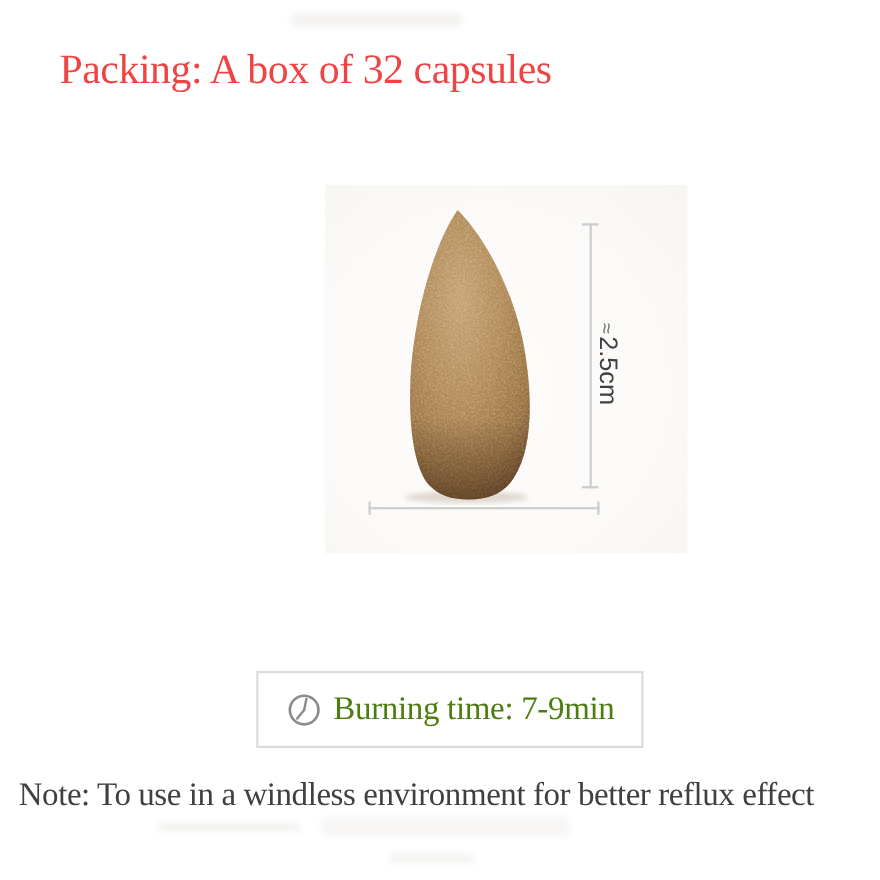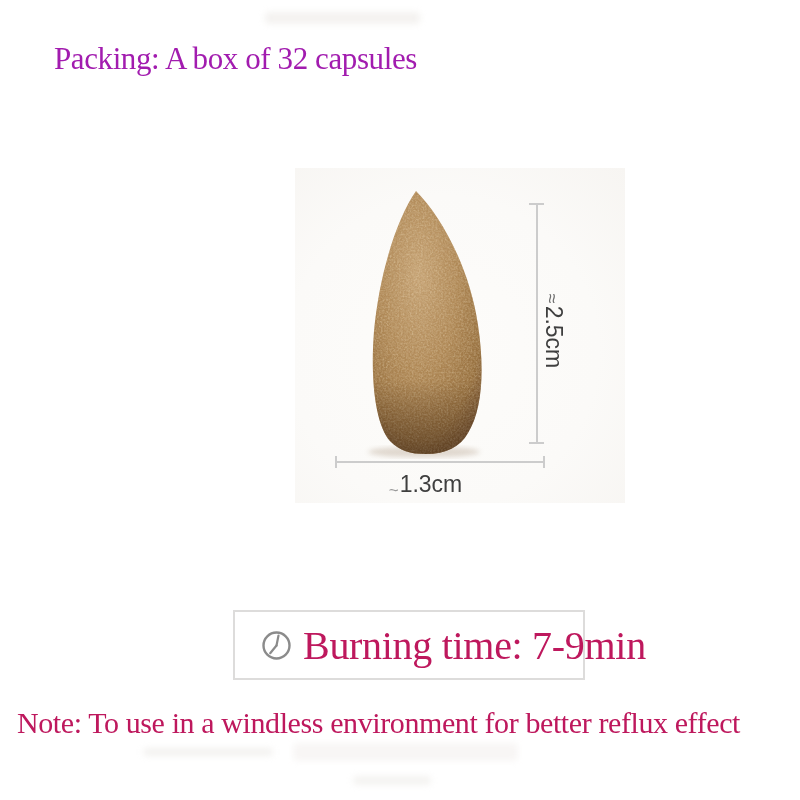--- a/index.html
+++ b/index.html
@@ -1,22 +1,22 @@
 <!DOCTYPE html>
 <html><head>
 <meta charset="utf-8">
 <style>
   html,body{margin:0;padding:0;background:#ffffff;}
   .canvas{
     position:relative;width:800px;height:800px;background:#ffffff;
     overflow:hidden;font-family:"Liberation Serif", serif;color:#141414;
   }
   
-  .spec-line{position:absolute;left:54px;font-size:31px;letter-spacing:-0.4px;
-    color:#a21caf;white-space:nowrap;}
+  .spec-line{position:absolute;left:54px;font-size:38px;letter-spacing:-0.4px;
+    color:#ef4444;white-space:nowrap;}
   .spec-packing{top:41px;}
   .spec-raw{top:106px;}
   
   .artifact{position:absolute;border-radius:4px;filter:blur(3px);}
   .a1{left:265px;top:12px;width:155px;height:12px;background:rgba(214,208,200,0.28);}
   .a2{left:143px;top:748px;width:130px;height:8px;background:rgba(216,211,205,0.30);}
   .a3{left:293px;top:743px;width:225px;height:18px;background:rgba(221,216,210,0.22);}
   .a4{left:353px;top:776px;width:78px;height:9px;background:rgba(220,215,209,0.30);}
   
   .top-fragment{position:absolute;left:509px;top:-9px;font-size:16px;color:#333;
@@ -39,25 +39,25 @@
     white-space:nowrap;}
   .height-label{position:absolute;left:553px;top:331px;transform:translate(-50%,-50%) rotate(90deg);}
   .height-label .approx{font-size:18px;color:#6f6f6f;margin-right:2px;}
   .width-label{position:absolute;left:358px;top:471px;width:135px;text-align:center;}
   .width-label .approx{font-size:17px;color:#9a9a9a;position:relative;top:4px;margin-right:1px;}
   
   .burn-box{position:absolute;left:233px;top:610px;width:352px;height:70px;
     border:2px solid #dddcdb;background:#ffffff;box-sizing:border-box;
     display:flex;align-items:center;}
   .burn-box .clock{margin-left:26px;flex:0 0 auto;}
-  .burn-box .burn-text{margin-left:11px;font-size:40px;letter-spacing:-0.3px;color:#be185d;
+  .burn-box .burn-text{margin-left:11px;font-size:30px;letter-spacing:-0.3px;color:#4d7c0f;
     white-space:nowrap;}
   
   .note-line{position:absolute;left:17px;top:706px;font-size:30px;letter-spacing:-0.4px;
-    color:#be185d;white-space:nowrap;}
+    color:#404040;white-space:nowrap;}
 </style>
 </head>
 <body>
 
 <div class="canvas">
 
   <div class="artifact a1"></div>
   <div class="artifact a2"></div>
   <div class="artifact a3"></div>
   <div class="artifact a4"></div>
@@ -115,23 +115,20 @@
   </div>
   <div class="dim-label height-label">
     <span class="approx">≈</span><span>2.5cm</span>
   </div>
 
   <div class="hline">
     <div class="cap left"></div>
     <div class="stem"></div>
     <div class="cap right"></div>
   </div>
-  <div class="dim-label width-label">
-    <span class="approx">~</span><span>1.3cm</span>
-  </div>
 
   <div class="burn-box">
     <svg class="clock" width="31" height="31" viewBox="0 0 31 31">
       <circle cx="15.5" cy="15.5" r="13" fill="none" stroke="#8b8b8b" stroke-width="2.4"></circle>
       <line x1="15.5" y1="15.5" x2="17.5" y2="5.5" stroke="#8b8b8b" stroke-width="2.2" stroke-linecap="round"></line>
       <line x1="15.5" y1="15.5" x2="9.2" y2="23.2" stroke="#8b8b8b" stroke-width="2.2" stroke-linecap="round"></line>
     </svg>
     <span class="burn-text">Burning time: 7-9min</span>
   </div>
 

